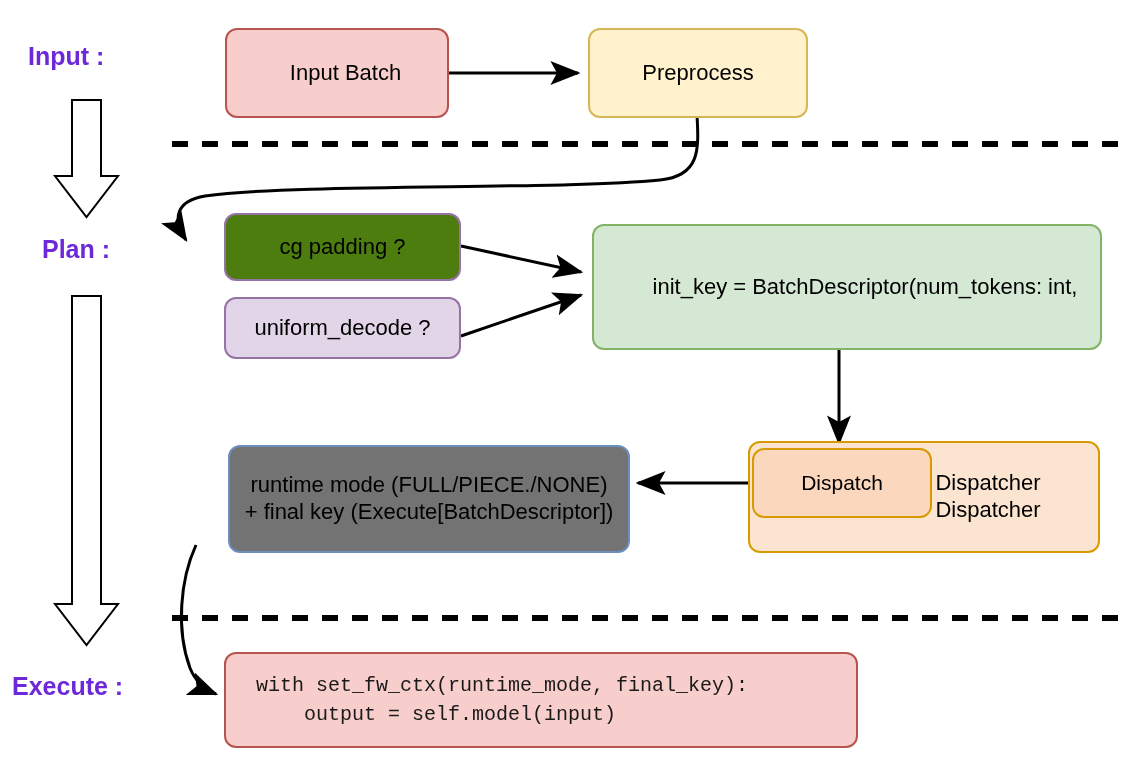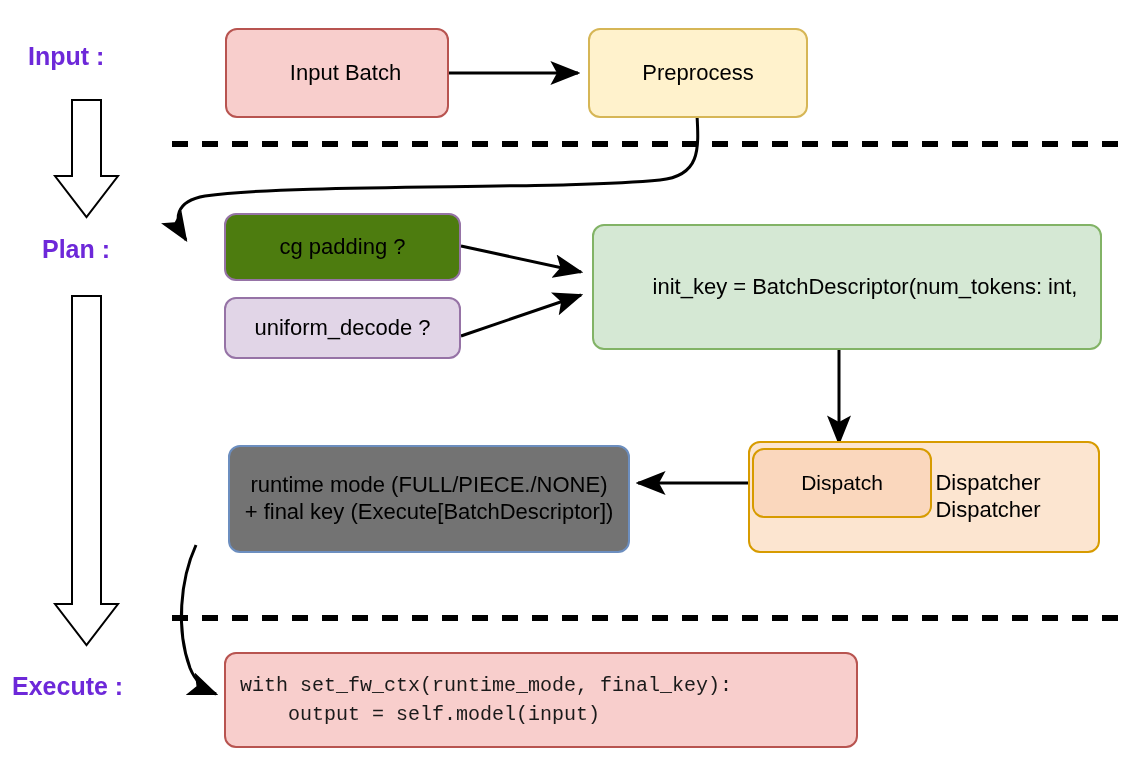--- a/index.html
+++ b/index.html
@@ -55,21 +55,21 @@
   .node-preprocess   { background: #fff2cc; border-color: #d6b656; }
   .node-cg-padding   { background: #4d7c0f; border-color: #9673a6; }
   .node-uniform      { background: #e1d5e7; border-color: #9673a6; }
   .node-initkey      { background: #d5e8d4; border-color: #82b366; }
   .node-runtime      { background: #737373; border-color: #6c8ebf; }
   .node-dispatcher   { background: #fce5d0; border-color: #d79b00; }
   .node-dispatch     { background: #fad7bd; border-color: #d79b00; }
   .node-code         { background: #f8cecc; border-color: #b85450;
                        font-family: "Liberation Mono", "DejaVu Sans Mono", monospace;
                        font-size: 20px; justify-content: flex-start;
-                       text-align: left; line-height: 1.45; padding-left: 14px; }
+                       text-align: left; line-height: 1.45; padding-left: 30px; }
   .node-code pre {
     margin: 0;
     font-family: "Liberation Mono", "DejaVu Sans Mono", monospace;
     font-size: 20px;
     line-height: 1.45;
     color: #1a1a1a;
     white-space: pre;
   }
 </style>
 </head>

